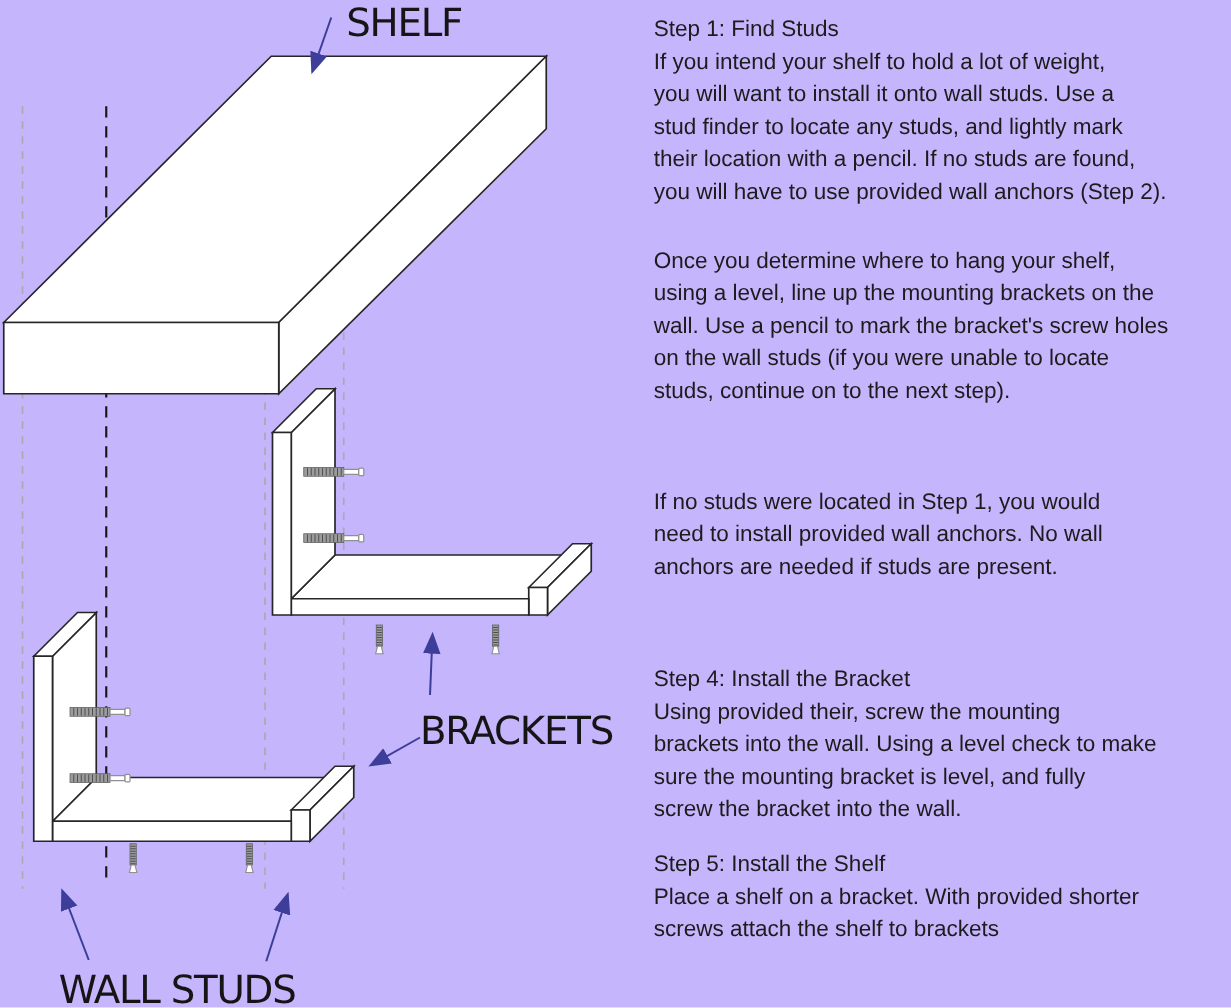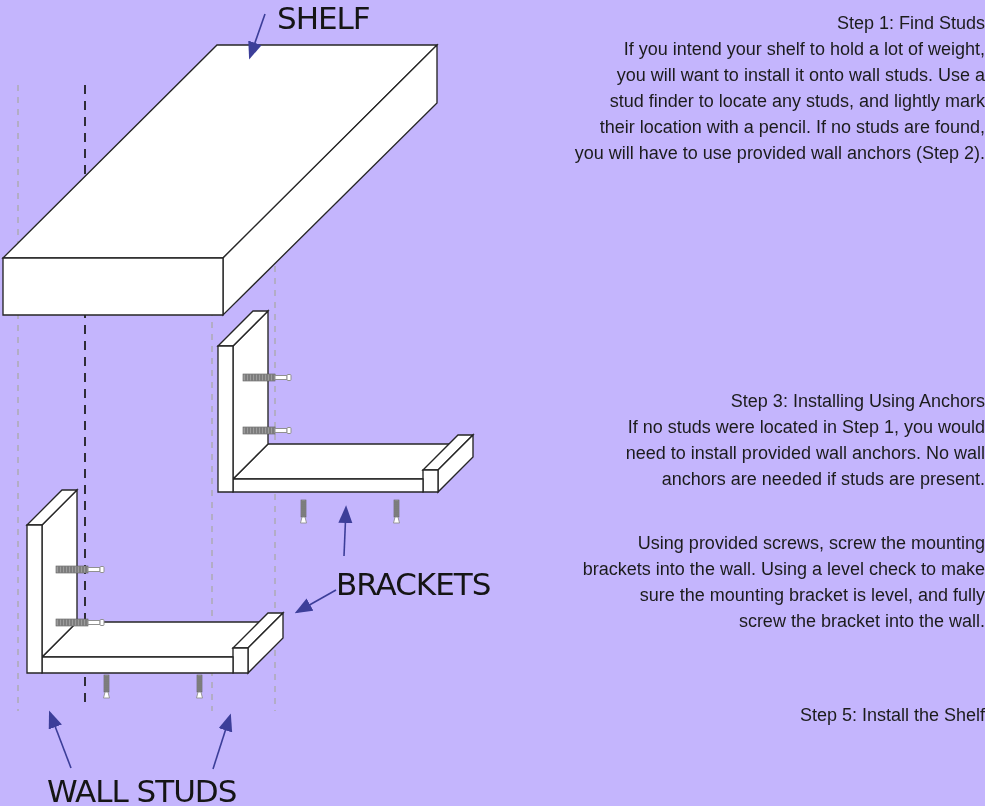--- a/index.html
+++ b/index.html
@@ -26,21 +26,20 @@
     position: absolute;
     left: 523px; top: 0;
     width: 462px; height: 806px;
   }
   .step { position: absolute; left: 0; width: 462px; }
   .step-title, .step-body {
     font-size: 18px;
     line-height: 26px;
     color: #1c1c1c;
     white-space: pre;
-    text-align: right;
   }
   .outline { fill: #ffffff; stroke: #262626; stroke-width: 1.35; stroke-linejoin: miter; }
   .stud-light { stroke: #aaaaaa; stroke-width: 1.3; stroke-dasharray: 6 6; }
   .stud-dark  { stroke: #161616; stroke-width: 1.7; stroke-dasharray: 9 7; }
   .arrow-line { stroke: var(--accent, #3c3e99); stroke-width: 1.6; fill: none; }
 </style>
 </head>
 <body>
 
 <div class="canvas">
@@ -127,31 +126,38 @@
   <div class="steps-panel">
     <div class="step" style="top:10px">
       <div class="step-title">Step 1: Find Studs</div>
       <div class="step-body">If you intend your shelf to hold a lot of weight,
 you will want to install it onto wall studs. Use a
 stud finder to locate any studs, and lightly mark
 their location with a pencil. If no studs are found,
 you will have to use provided wall anchors (Step 2).</div>
     </div>
     <div class="step" style="top:195px">
+      <div class="step-body">Once you determine where to hang your shelf,
+using a level, line up the mounting brackets on the
+wall. Use a pencil to mark the bracket's screw holes
+on the wall studs (if you were unable to locate
+studs, continue on to the next step).</div>
     </div>
     <div class="step" style="top:388px">
-      <div class="step-title">Step 3: Installing Using Anchors</div>
       <div class="step-body">If no studs were located in Step 1, you would
 need to install provided wall anchors. No wall
 anchors are needed if studs are present.</div>
     </div>
     <div class="step" style="top:530px">
-      <div class="step-body">Using provided screws, screw the mounting
+      <div class="step-title">Step 4: Install the Bracket</div>
+      <div class="step-body">Using provided their, screw the mounting
 brackets into the wall. Using a level check to make
 sure the mounting bracket is level, and fully
 screw the bracket into the wall.</div>
     </div>
-    <div class="step" style="top:702px">
+    <div class="step" style="top:678px">
       <div class="step-title">Step 5: Install the Shelf</div>
+      <div class="step-body">Place a shelf on a bracket. With provided shorter
+screws attach the shelf to brackets</div>
     </div>
   </div>
 
 </div>
 
 </body></html>

